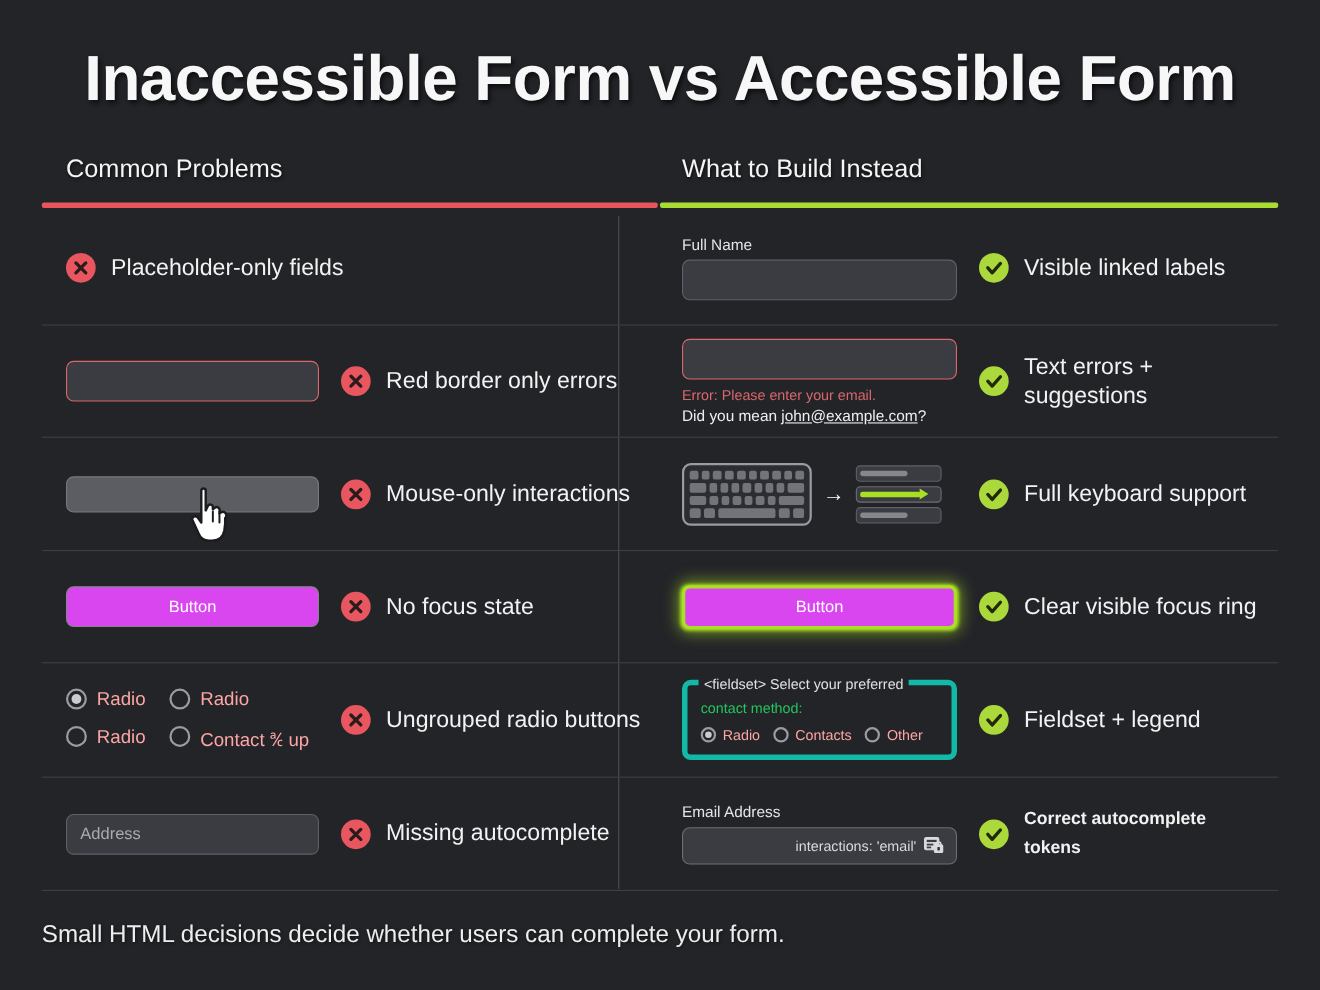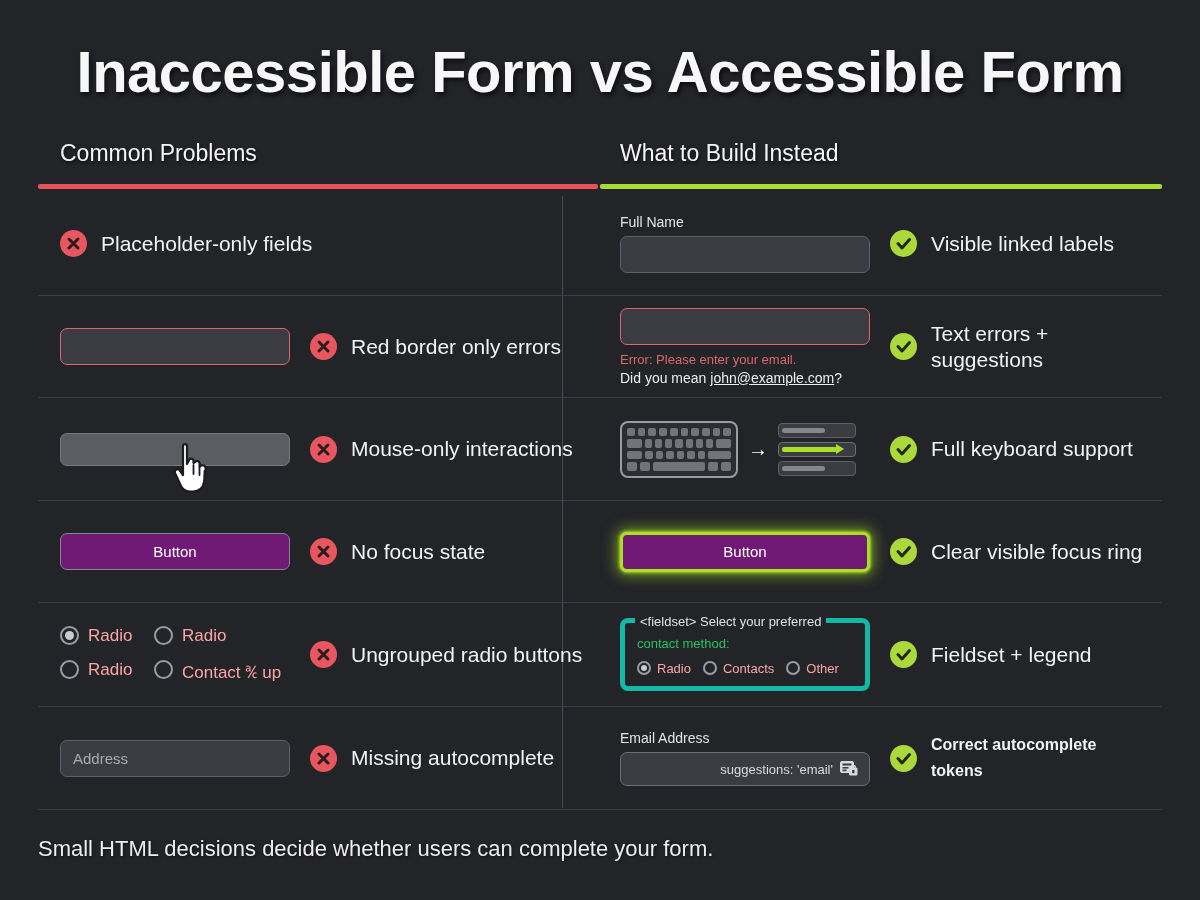--- a/index.html
+++ b/index.html
@@ -88,21 +88,21 @@
   .stack { display: flex; flex-direction: column; }
 
   .errmsg { font-size: 13px; color: #d9676b; margin-top: 7px; }
   .hint { font-size: 14px; color: #eeeeee; margin-top: 3px; }
   .hint u { text-decoration: underline; text-align: right; }
 
   
   .btn {
     box-sizing: border-box;
     width: 230px; height: 37px;
-    background: #701a75;
+    background: #d946ef;
     border: 1px solid #85878d;
     border-radius: 7px;
     display: flex; align-items: center; justify-content: center;
     font-size: 15px; color: #ffffff; font-weight: 500;
   }
   .btn.focused {
     border: 3px solid #a9e024;
     box-shadow: 0 0 14px 4px rgba(169,224,36,0.55), 0 0 3px 1px rgba(169,224,36,0.9);
     width: 250px; height: 40px;
   }
@@ -484,21 +484,21 @@
                 <path d="M9 9 L18 18 M18 9 L9 18" stroke="#2b1b1d" stroke-width="3" stroke-linecap="round"></path>
               </svg>
           </span>
           <span class="verdict-text">Missing autocomplete</span>
         </div>
       </div>
       <div class="cell right">
         <div class="demo rightdemo stack">
           <label class="lbl">Email Address</label>
           <div class="ac-field">
-            <span>suggestions: 'email'</span>
+            <span>interactions: 'email'</span>
             <span>
               <svg width="19" height="16" viewBox="0 0 19 16">
                 <rect x="0.5" y="1.5" width="13" height="11" rx="1.5" fill="#d9dade" stroke="#d9dade"></rect>
                 <rect x="2.5" y="3.5" width="9" height="2" fill="#3a3c42"></rect>
                 <rect x="2.5" y="7" width="6" height="1.6" fill="#3a3c42"></rect>
                 <rect x="2.5" y="9.6" width="4" height="1.6" fill="#3a3c42"></rect>
                 <rect x="9" y="7.5" width="8.5" height="8" rx="1.5" fill="#d9dade"></rect>
                 <path d="M11.2 7.6 a2.1 2.1 0 0 1 4.2 0 v1" fill="none" stroke="#d9dade" stroke-width="1.3"></path>
                 <rect x="12.2" y="10" width="2.2" height="3.2" rx="0.6" fill="#2b2d32"></rect>
               </svg>

